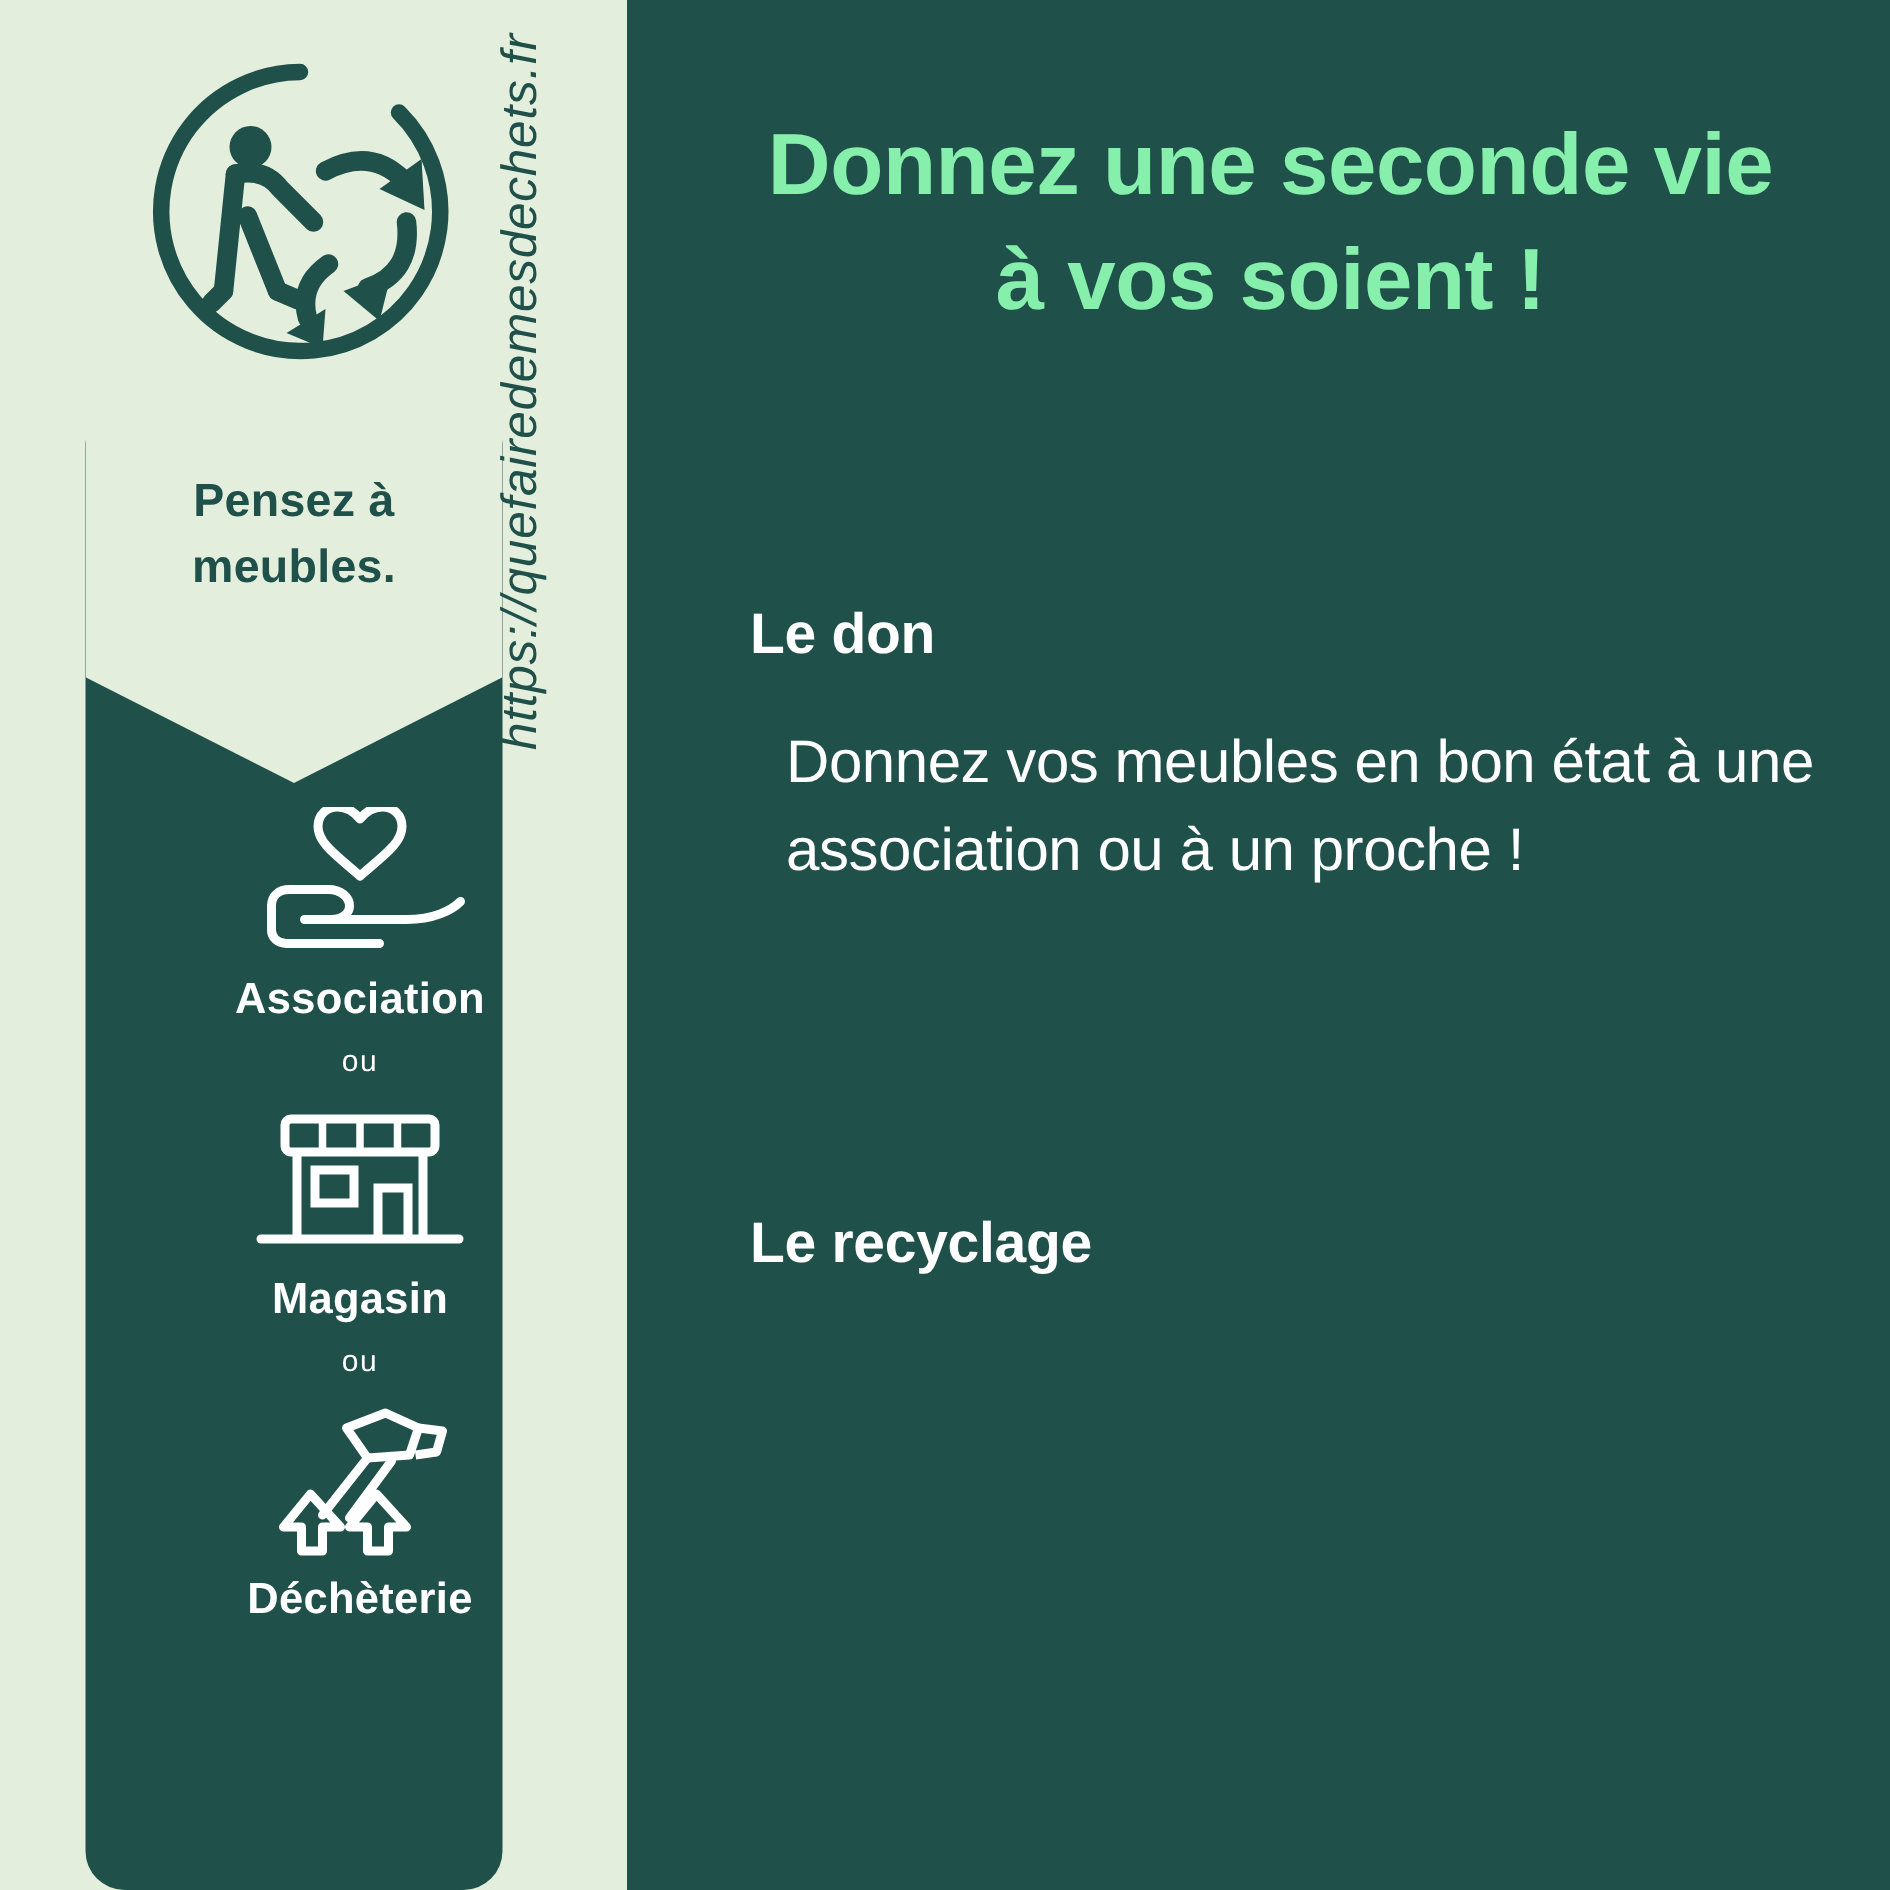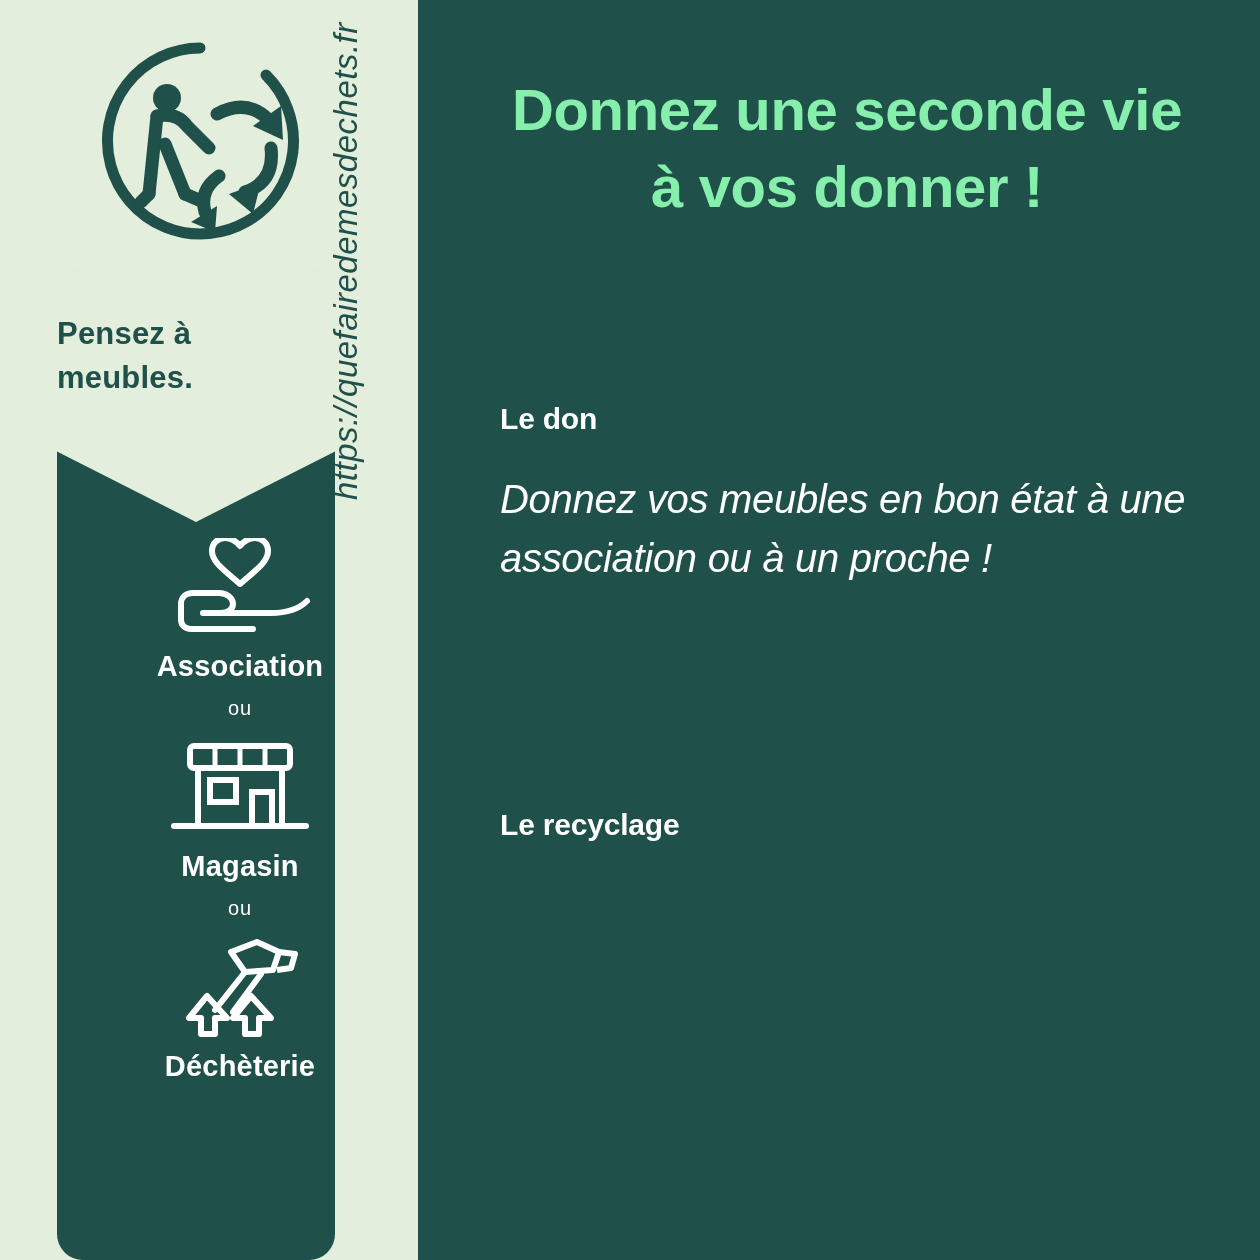--- a/index.html
+++ b/index.html
@@ -59,20 +59,21 @@
     height: 252px;
     background: #e4eedd;
     clip-path: polygon(0 0, 100% 0, 100% 0, 100% 72%, 50% 100%, 0 72%);
     border-radius: 22px 22px 0 0;
   }
   .ribbon-head {
     position: absolute;
     left: 0;
     top: 0;
     width: 278px;
+    text-align: center;
     color: #1f5049;
     font-weight: bold;
     font-size: 31px;
     line-height: 1.42;
     padding-top: 42px;
     box-sizing: border-box;
     letter-spacing: .2px;
   }
   
   .steps {
@@ -132,30 +133,30 @@
   }
   .block {
     position: absolute;
     left: 500px;
     width: 710px;
     color: #ffffff;
   }
   .block.don { top: 402px; }
   .block.recyclage { top: 808px; }
   .block-title {
-    font-size: 30px;
+    font-size: 38px;
     font-weight: bold;
     margin-bottom: 34px;
     letter-spacing: -.2px;
   }
   .block-text {
     font-size: 40px;
-    font-style: italic;
     line-height: 1.48;
     letter-spacing: -.3px;
+    margin-left: 24px;
   }
 </style>
 </head>
 <body>
 
 <div class="poster">
 
   <div class="left-panel"></div>
   <div class="right-panel"></div>
 
@@ -236,21 +237,21 @@
       </div>
       <div class="step-label">Déchèterie</div>
     </div>
 
   </div>
 
   <div class="url-vertical">https://quefairedemesdechets.fr</div>
 
   <div class="headline">
     <div>Donnez une seconde vie</div>
-    <div>à vos donner !</div>
+    <div>à vos soient !</div>
   </div>
 
   <div class="block don">
     <div class="block-title">Le don</div>
     <div class="block-text">Donnez vos meubles en bon état à une association ou à un proche !</div>
   </div>
 
   <div class="block recyclage">
     <div class="block-title">Le recyclage</div>
   </div>

